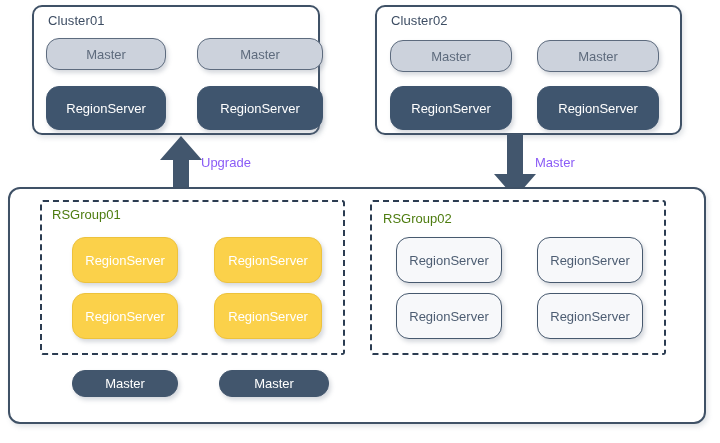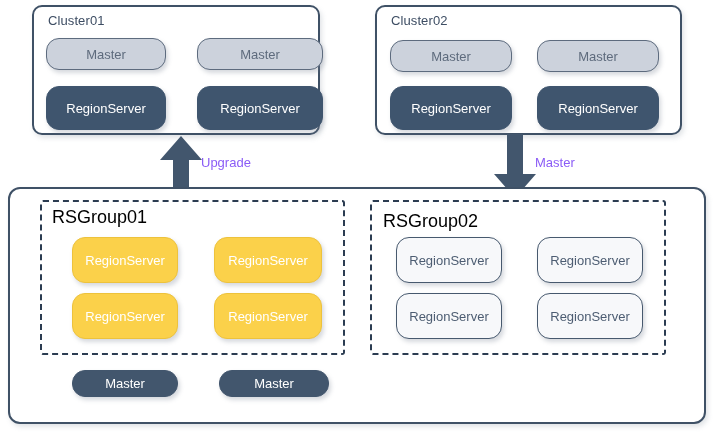--- a/index.html
+++ b/index.html
@@ -131,22 +131,22 @@
     box-sizing: border-box;
     border: 2px dashed #2b3c51;
     background: transparent;
     border-radius: 3px;
   }
   #rsgroup01 { left: 40px;  top: 200px; width: 305px; height: 155px; }
   #rsgroup02 { left: 370px; top: 200px; width: 296px; height: 155px; }
 
   .rsgroup-title {
     position: absolute;
-    font-size: 18px;
-    color: #000000;
+    font-size: 13px;
+    color: #4d7c0f;
     white-space: nowrap;
   }
   #rsgroup01-title { left: 52px;  top: 207px; }
   #rsgroup02-title { left: 383px; top: 211px; }
 
   
   #g1-rs-1 { left: 72px;  top: 237px; width: 106px; height: 46px; }
   #g1-rs-2 { left: 214px; top: 237px; width: 108px; height: 46px; }
   #g1-rs-3 { left: 72px;  top: 293px; width: 106px; height: 46px; }
   #g1-rs-4 { left: 214px; top: 293px; width: 108px; height: 46px; }

